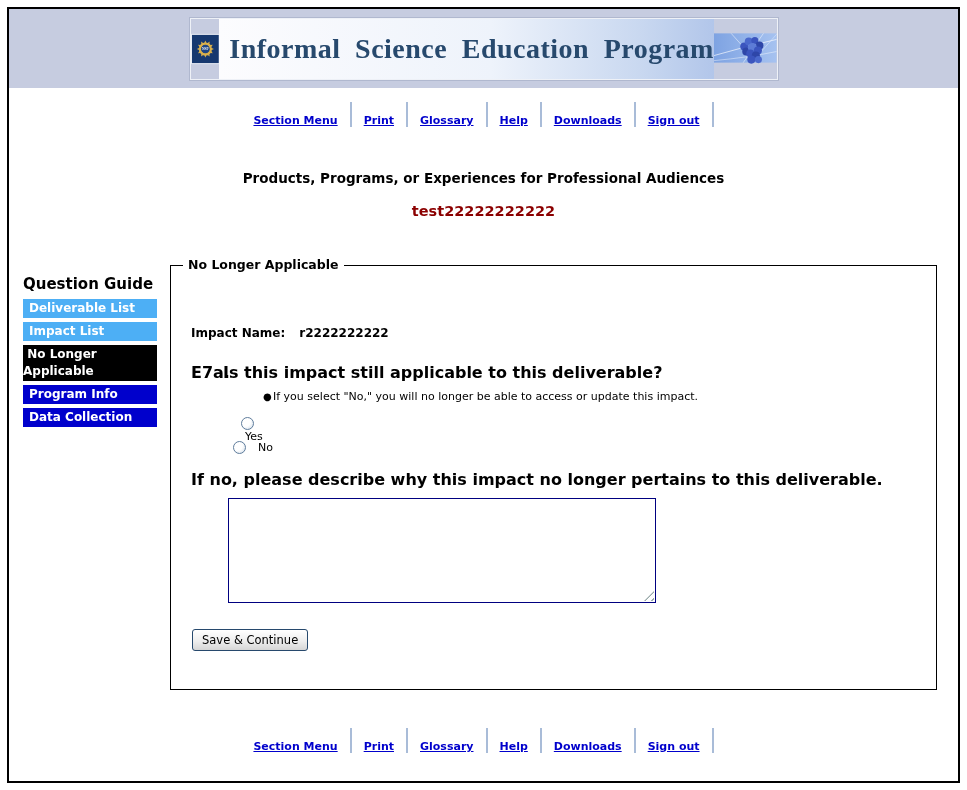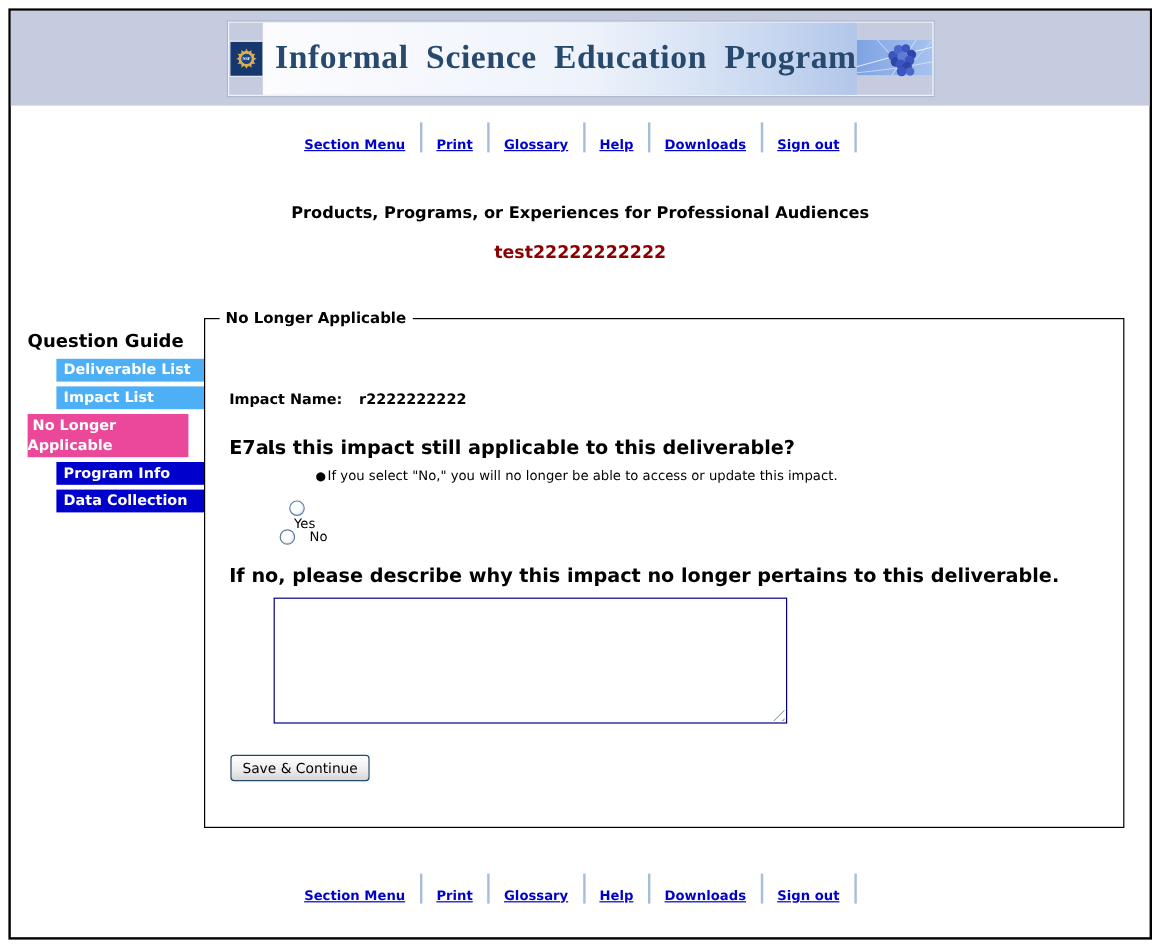--- a/index.html
+++ b/index.html
@@ -19,24 +19,24 @@
   .nav a{color:#0000CC;font-size:11px;font-weight:bold;text-decoration:underline;line-height:13px;margin:0 6px;cursor:pointer;}
   .nav .sep{display:inline-block;width:2px;height:25px;background:#A9BCD8;margin:0 6px;}
 
   .page-title{position:absolute;left:0;top:161px;width:100%;text-align:center;font-size:13.5px;font-weight:bold;}
   .page-subtitle{position:absolute;left:0;top:194px;width:100%;text-align:center;font-size:14.5px;font-weight:bold;color:#8B0000;}
 
   
   .sidebar{position:absolute;left:14px;top:266px;width:134px;}
   .sidebar-heading{font-size:15px;font-weight:bold;margin-bottom:6px;}
   .side-item{width:134px;font-size:12px;font-weight:bold;color:#fff;margin-bottom:4px;cursor:pointer;}
-  .side-item.single{height:19px;line-height:19px;padding-left:6px;width:128px;margin-left:24px;}
+  .side-item.single{height:19px;line-height:19px;padding-left:6px;width:128px;}
   .side-item.lightblue{background:#4DAFF5;}
   .side-item.blue{background:#0000CC;}
-  .side-item.green-active{background:#ec4899;white-space:pre-line;line-height:17px;padding:1px 0;}
+  .side-item.green-active{background:#000000;white-space:pre-line;line-height:17px;padding:1px 0;}
 
   
   .fieldset{position:absolute;left:161px;top:256px;width:765px;height:423px;border:1px solid #000;background:#fff;}
   .legend{position:absolute;top:-9px;left:12px;background:#fff;padding:0 5px;font-size:12.5px;font-weight:bold;}
   .impact-row{position:absolute;left:20px;top:60px;font-size:12px;font-weight:bold;}
   .impact-value{margin-left:14px;}
   .question-row{position:absolute;left:20px;top:97px;font-size:16px;font-weight:bold;}
   .qnum{display:inline-block;width:32px;}
   .note-row{position:absolute;left:92px;top:124px;font-size:11px;}
   .note-bullet{display:inline-block;width:10px;font-size:10px;}

